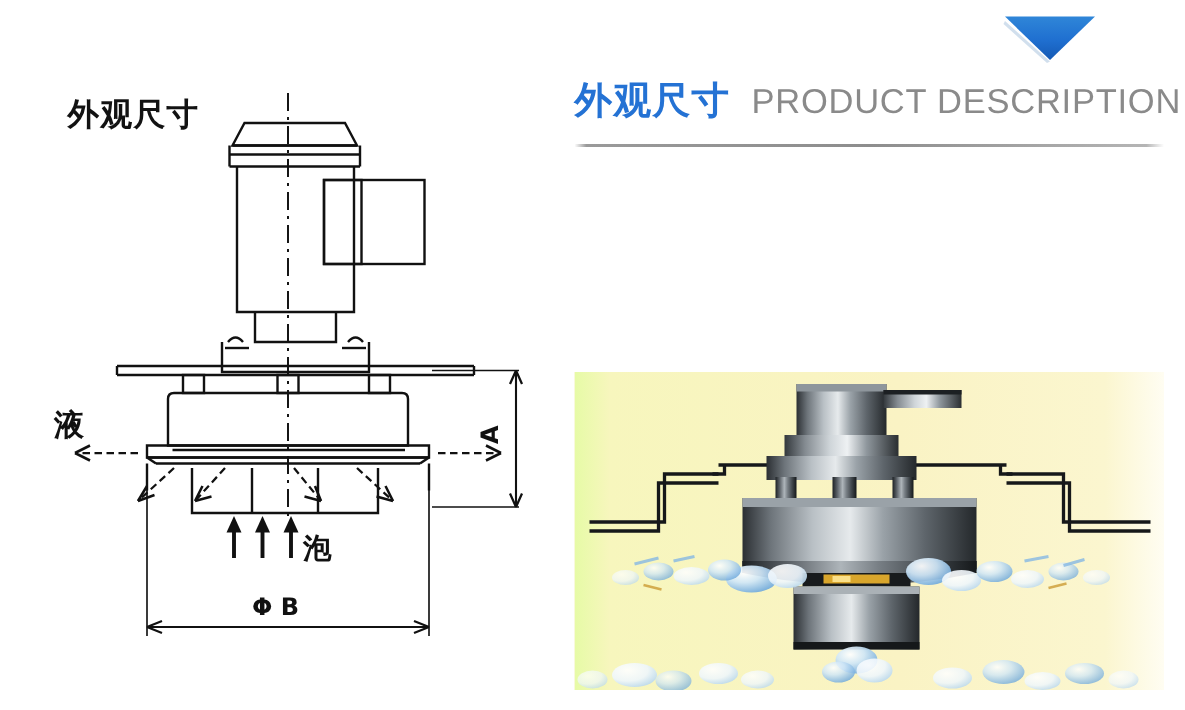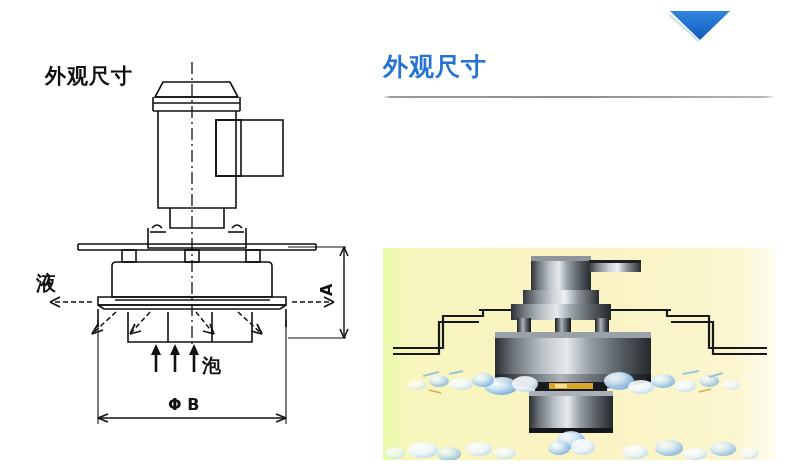--- a/index.html
+++ b/index.html
@@ -221,20 +221,21 @@
           <stop offset="55%" stop-color="#1f6fd0"></stop>
           <stop offset="100%" stop-color="#1559b4"></stop>
         </linearGradient>
       </defs>
       <path d="M2 3 L62 3 L32 32 Z" fill="url(#triGrad)"></path>
       <path d="M2 6 L32 33 L30 34 L1 8 Z" fill="#c9d9ea" opacity="0.85"></path>
     </svg>
 
     <div id="title-row">
       <span id="title-cn">外观尺寸</span>
+      <span id="title-en">PRODUCT DESCRIPTION</span>
     </div>
 
     <div id="title-rule"></div>
 
 
     <div id="photo">
       <svg id="photo-svg" width="393" height="218" viewBox="0 0 393 218">
         <defs>
           <linearGradient id="bgGrad" x1="0" y1="0" x2="1" y2="0">
             <stop offset="0%" stop-color="#e6fba6"></stop>

